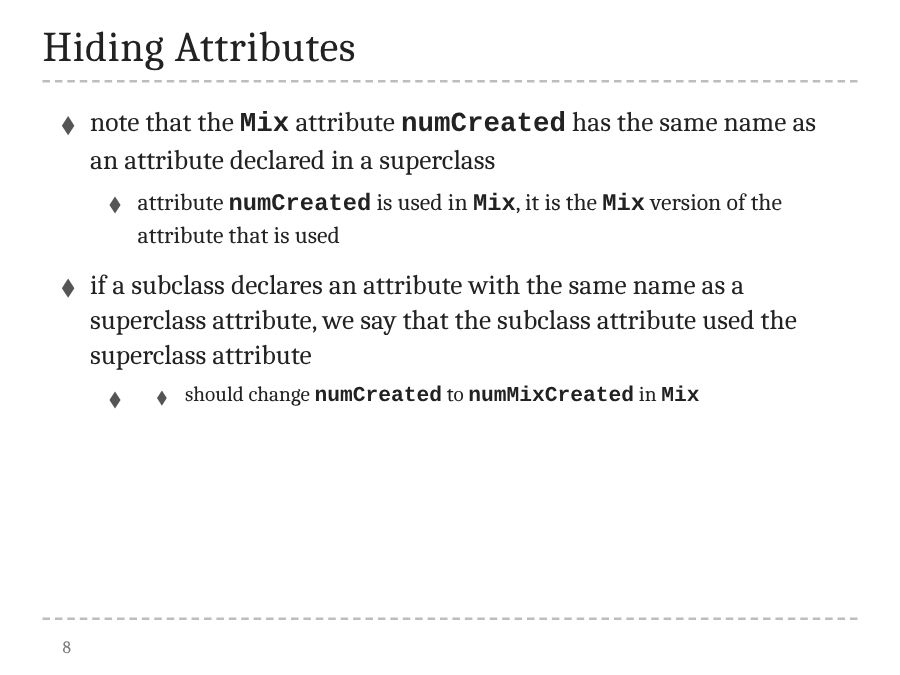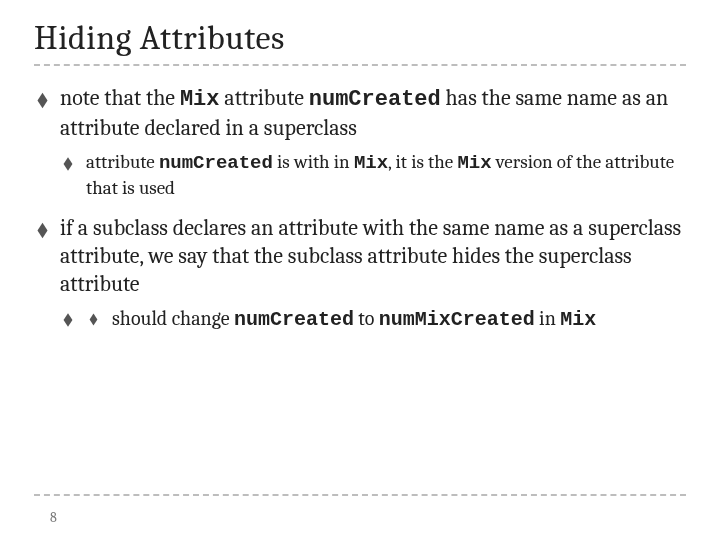--- a/index.html
+++ b/index.html
@@ -40,42 +40,42 @@
   }
   .pagenum {
     position: absolute;
     left: 50px;
     bottom: 14px;
     font-size: 14px;
     color: #7a7a7a;
   }
   ul.lvl {
     list-style: none;
-    margin: 0;
+    margin: 12px;
     padding: 0;
   }
   ul.lvl > li {
     position: relative;
     padding-left: 26px;
     margin-bottom: 14px;
   }
   ul.lvl > li::before {
     content: "";
     position: absolute;
     left: 4px;
     top: 0.55em;
     width: 9px;
     height: 9px;
     background: #555;
     transform: rotate(45deg) skew(12deg, 12deg);
   }
   ul.lvl1 > li { font-size: 22px; line-height: 1.28; }
   ul.lvl2 > li { font-size: 19px; line-height: 1.28; margin-bottom: 12px; }
   ul.lvl2 > li::before { top: 0.5em; width: 8px; height: 8px; left: 4px; }
-  ul.lvl3 > li { font-size: 20px; line-height: 1.3; margin-bottom: 10px; }
+  ul.lvl3 > li { font-size: 17px; line-height: 1.3; margin-bottom: 10px; }
   ul.lvl3 > li::before { top: 0.5em; width: 7px; height: 7px; left: 4px; }
   ul.lvl ul.lvl { margin-top: 8px; }
   .mono {
     font-family: "Courier New", Courier, monospace;
     font-weight: bold;
   }
 </style>
 </head>
 <body>
 
@@ -84,27 +84,27 @@
   <h1 class="title">Hiding Attributes</h1>
   <hr class="title-rule">
 
   <ul class="lvl lvl1">
 
     <li>
       <span>note that the </span><span class="mono">Mix</span><span> attribute </span><span class="mono">numCreated</span><span> has the same name as an attribute declared in a superclass</span>
 
       <ul class="lvl lvl2">
         <li>
-          <span>attribute </span><span class="mono">numCreated</span><span> is with in </span><span class="mono">Mix</span><span>, it is the </span><span class="mono">Mix</span><span> version of the attribute that is used</span>
+          <span>attribute </span><span class="mono">numCreated</span><span> is used in </span><span class="mono">Mix</span><span>, it is the </span><span class="mono">Mix</span><span> version of the attribute that is used</span>
         </li>
       </ul>
     </li>
 
     <li>
-      <span>if a subclass declares an attribute with the same name as a superclass attribute, we say that the subclass attribute hides the superclass attribute</span>
+      <span>if a subclass declares an attribute with the same name as a superclass attribute, we say that the subclass attribute used the superclass attribute</span>
 
       <ul class="lvl lvl2">
         <li>
 
           <ul class="lvl lvl3">
             <li>
               <span>should change </span><span class="mono">numCreated</span><span> to </span><span class="mono">numMixCreated</span><span> in </span><span class="mono">Mix</span>
             </li>
           </ul>
         </li>

